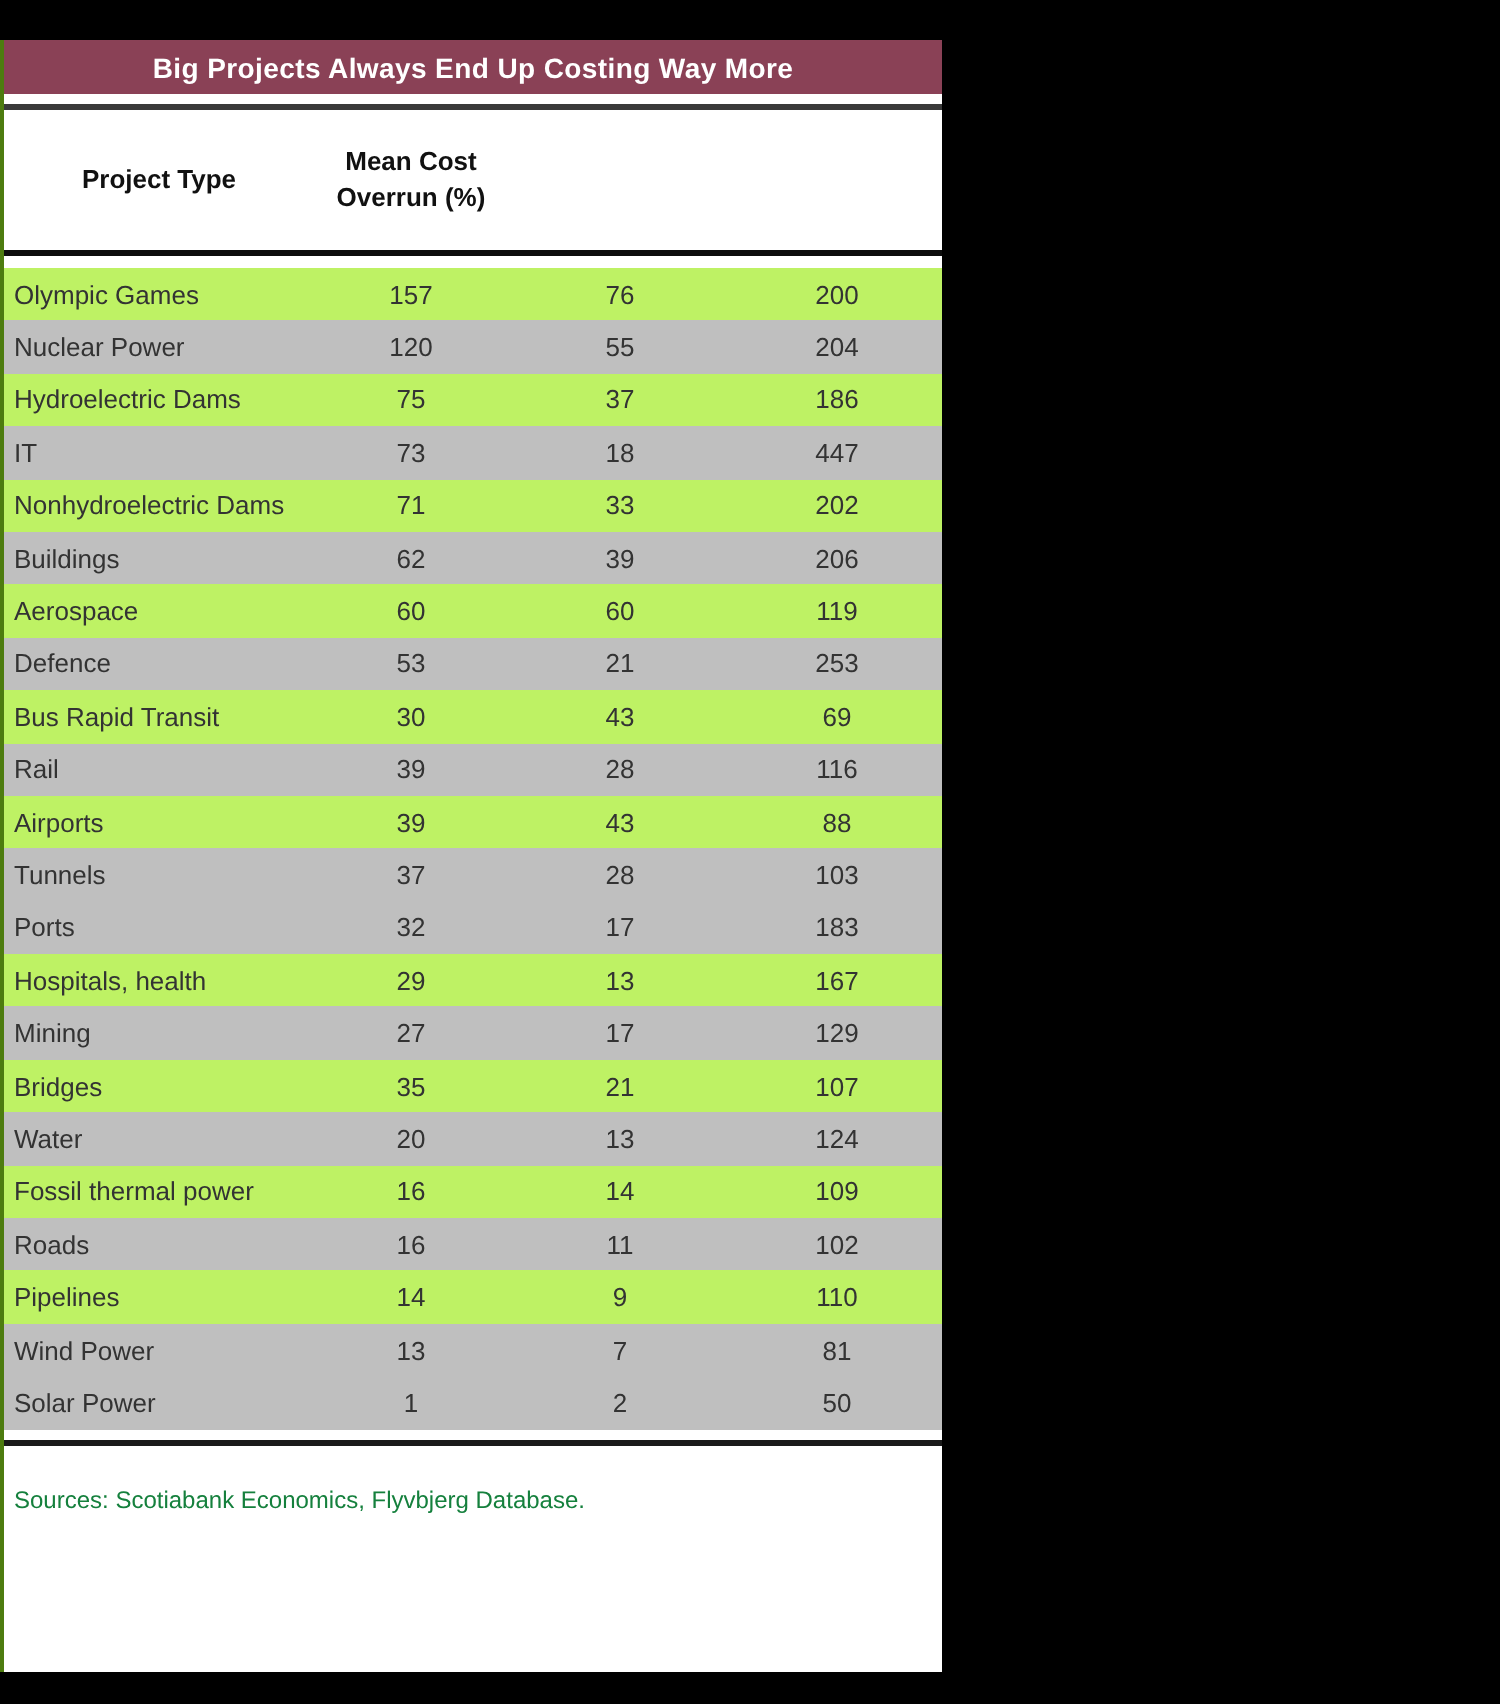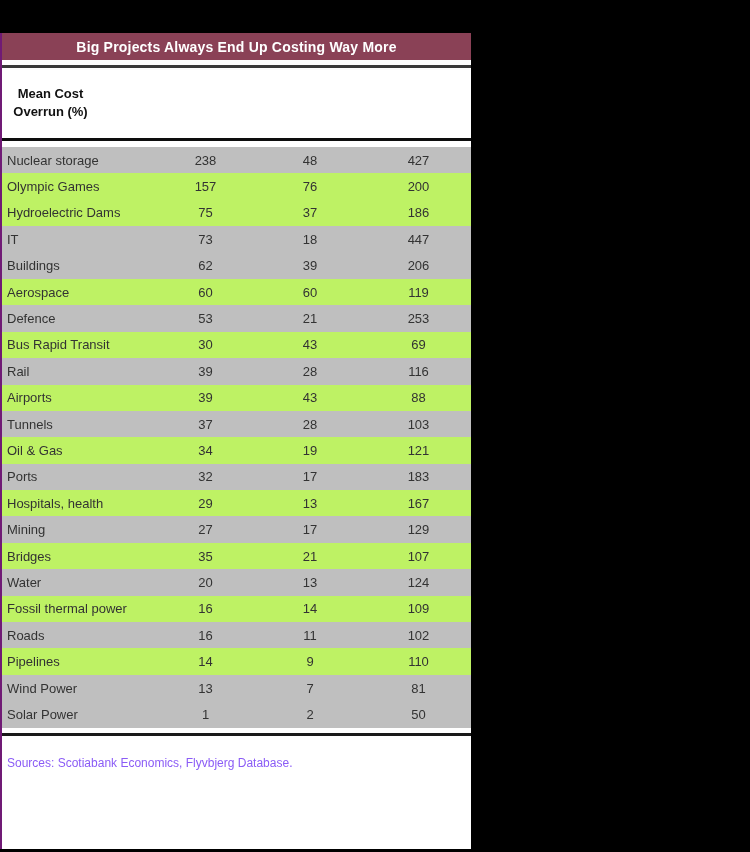--- a/index.html
+++ b/index.html
@@ -13,25 +13,25 @@
   }
   .stage {
     position: relative;
     width: 750px;
     height: 852px;
     background: #000000;
   }
   .panel {
     position: absolute;
     left: 0;
-    top: 33px;
+    top: 20px;
     width: 469px;
     height: 816px;
     background: #ffffff;
-    border-left: 2px solid #701a75;
+    border-left: 2px solid #4d7c0f;
     box-sizing: content-box;
   }
   .title-bar {
     height: 27px;
     background: #8A4156;
     display: flex;
     align-items: center;
     justify-content: center;
   }
   .title-bar .title-text {
@@ -85,71 +85,78 @@
     padding-left: 5px;
     width: 150px;
   }
   .sources-area {
     height: 34px;
     display: flex;
     align-items: center;
   }
   .sources-text {
     font-size: 12px;
-    color: #8b5cf6;
+    color: #15803d;
     padding-left: 5px;
     margin-top: 20px;
   }
 </style>
 </head>
 <body>
 
 <div class="stage">
   <div class="panel">
 
     <div class="title-bar">
       <span class="title-text">Big Projects Always End Up Costing Way More</span>
     </div>
 
     <div class="gap5"></div>
     <div class="rule-thin"></div>
 
     <div class="header-row">
+      <div class="hcell c1">Project Type</div>
       <div class="hcell c2">Mean Cost
 Overrun (%)</div>
     </div>
 
     <div class="rule-thick"></div>
     <div class="gap6"></div>
 
     <div class="table-body">
-        <div class="row alt">
-    <div class="cell c1">Nuclear storage</div>
-    <div class="cell c2">238</div>
-    <div class="cell c3">48</div>
-    <div class="cell c4">427</div>
-  </div>
         <div class="row">
     <div class="cell c1">Olympic Games</div>
     <div class="cell c2">157</div>
     <div class="cell c3">76</div>
     <div class="cell c4">200</div>
   </div>
+        <div class="row alt">
+    <div class="cell c1">Nuclear Power</div>
+    <div class="cell c2">120</div>
+    <div class="cell c3">55</div>
+    <div class="cell c4">204</div>
+  </div>
         <div class="row">
     <div class="cell c1">Hydroelectric Dams</div>
     <div class="cell c2">75</div>
     <div class="cell c3">37</div>
     <div class="cell c4">186</div>
   </div>
         <div class="row alt">
     <div class="cell c1">IT</div>
     <div class="cell c2">73</div>
     <div class="cell c3">18</div>
     <div class="cell c4">447</div>
   </div>
+        <div class="row">
+    <div class="cell c1">Nonhydroelectric Dams</div>
+    <div class="cell c2">71</div>
+    <div class="cell c3">33</div>
+    <div class="cell c4">202</div>
+  </div>
         <div class="row alt">
     <div class="cell c1">Buildings</div>
     <div class="cell c2">62</div>
     <div class="cell c3">39</div>
     <div class="cell c4">206</div>
   </div>
         <div class="row">
     <div class="cell c1">Aerospace</div>
     <div class="cell c2">60</div>
     <div class="cell c3">60</div>
@@ -178,26 +185,20 @@
     <div class="cell c2">39</div>
     <div class="cell c3">43</div>
     <div class="cell c4">88</div>
   </div>
         <div class="row alt">
     <div class="cell c1">Tunnels</div>
     <div class="cell c2">37</div>
     <div class="cell c3">28</div>
     <div class="cell c4">103</div>
   </div>
-        <div class="row">
-    <div class="cell c1">Oil &amp; Gas</div>
-    <div class="cell c2">34</div>
-    <div class="cell c3">19</div>
-    <div class="cell c4">121</div>
-  </div>
         <div class="row alt">
     <div class="cell c1">Ports</div>
     <div class="cell c2">32</div>
     <div class="cell c3">17</div>
     <div class="cell c4">183</div>
   </div>
         <div class="row">
     <div class="cell c1">Hospitals, health</div>
     <div class="cell c2">29</div>
     <div class="cell c3">13</div>

